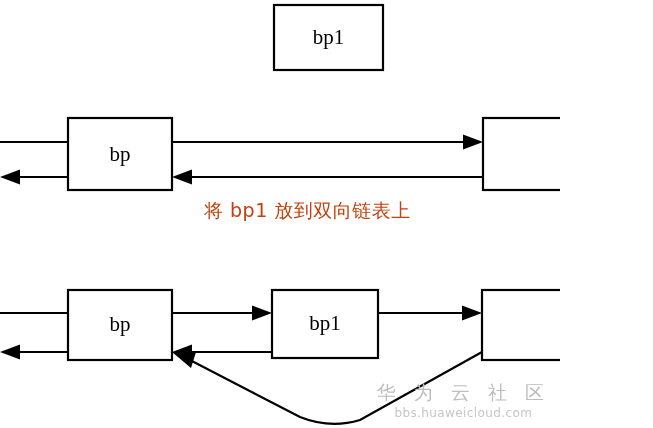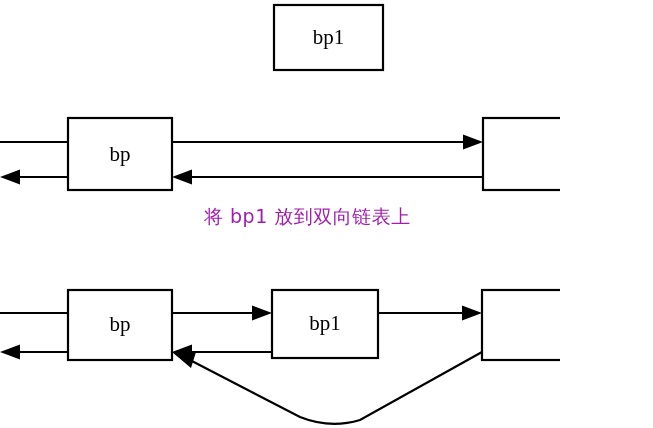--- a/index.html
+++ b/index.html
@@ -50,24 +50,23 @@
     font-family: "Liberation Serif", "DejaVu Serif", serif;
     font-size: 21px;
     fill: #000000;
     text-anchor: middle;
     dominant-baseline: middle;
   }
   .caption-text {
     position: absolute;
     font-family: "DejaVu Sans", "Liberation Sans", sans-serif;
     font-size: 19px;
-    color: #a21caf;
+    color: #c2410c;
     white-space: nowrap;
     letter-spacing: 0.5px;
-    margin-top: 6px;
   }
   .watermark {
     position: absolute;
     right: 10px;
     bottom: 8px;
     text-align: center;
     user-select: none;
   }
   .watermark-title {
     font-family: "DejaVu Sans", "Liberation Sans", sans-serif;
@@ -187,14 +186,18 @@
 
     <g>
       <line class="link-line" x1="653" y1="352" x2="595" y2="352"></line>
       <polygon class="arrow-head" points="585,352 605,344.5 605,359.5"></polygon>
     </g>
 
   </svg>
 
   <div class="caption-text" style="left:204px; top:198px;">将 bp1 放到双向链表上</div>
 
+  <div class="watermark">
+    <div class="watermark-title">华 为 云 社 区</div>
+    <div class="watermark-url">bbs.huaweicloud.com</div>
+  </div>
 
 </div>
 
 </body></html>

